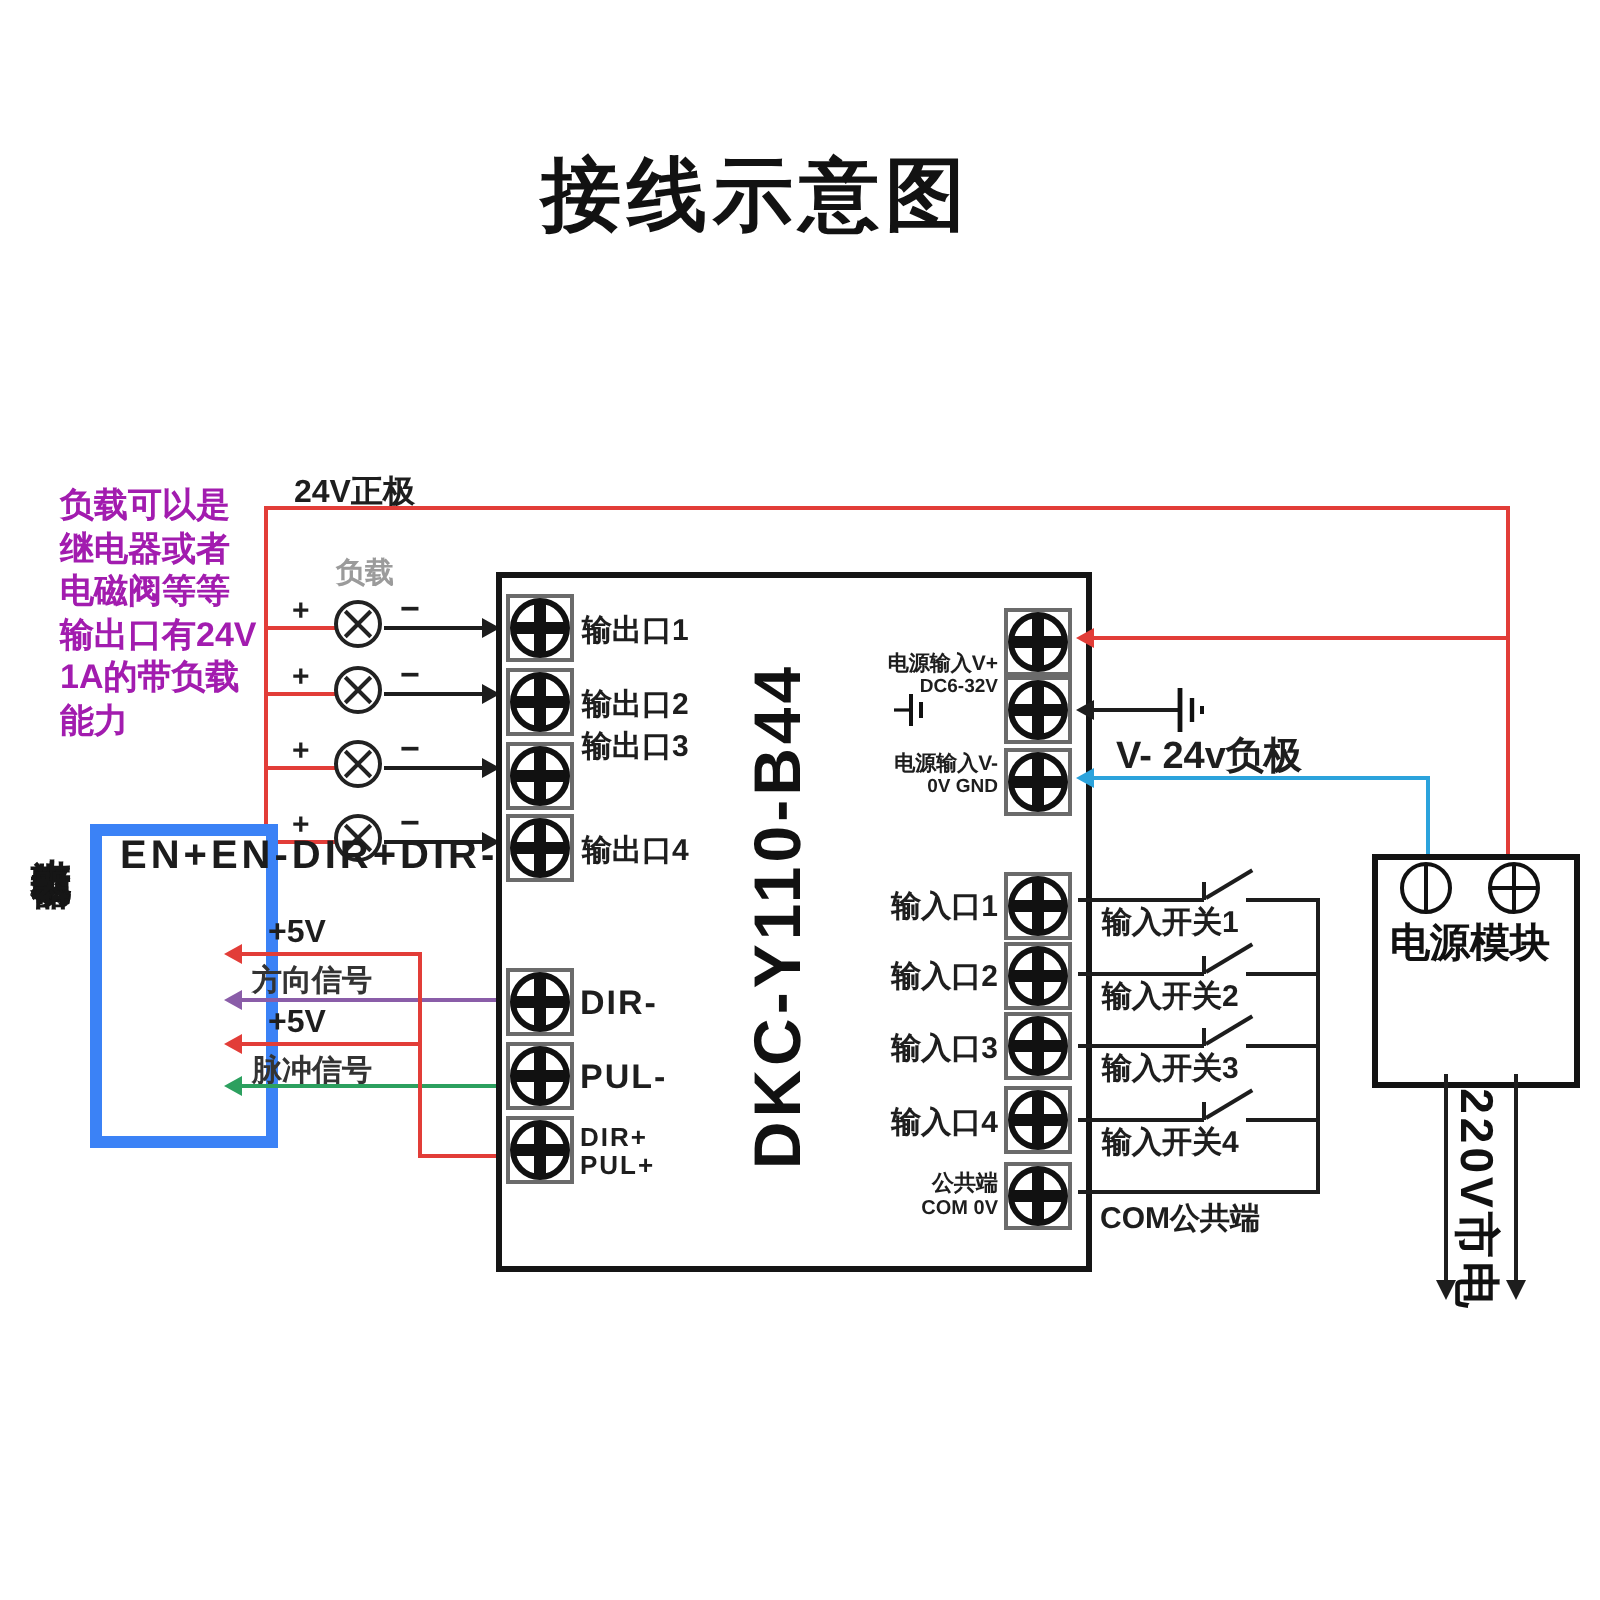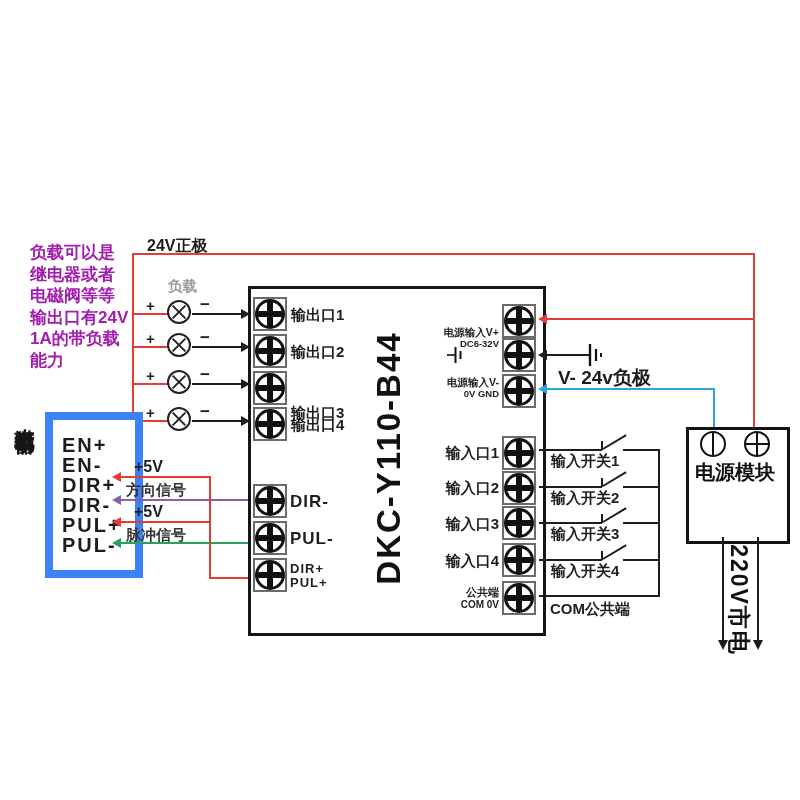--- a/index.html
+++ b/index.html
@@ -17,22 +17,22 @@
   .ar-r{border-top:5px solid transparent;border-bottom:5px solid transparent;border-left:9px solid currentColor;}
   .ar-d{border-left:5px solid transparent;border-right:5px solid transparent;border-top:10px solid currentColor;}
   
   .banner{left:145px;top:17px;width:513px;height:41px;background:var(--banner);color:#fff;
           display:flex;align-items:center;justify-content:center;font-size:31px;font-weight:bold;letter-spacing:1px;border-radius:2px;}
   .subtitle{left:218px;top:70px;width:320px;text-align:center;font-size:40px;font-weight:bold;letter-spacing:3px;color:#121212;}
   
   .note{left:30px;top:242px;font-size:17px;line-height:21.5px;font-weight:600;color:#a21caf;}
   
   .mainbox{left:248px;top:286px;width:292px;height:344px;border:3px solid #151515;background:#fff;}
-  .driverbox{left:45px;top:412px;width:73px;height:150px;border:8px solid #3b82f6;background:#fff;
-             display:flex;flex-direction:column;justify-content:center;padding-left:9px;box-sizing:content-box;}
+  .driverbox{left:45px;top:412px;width:73px;height:150px;border:6px solid #3b82f6;background:#fff;
+             display:flex;flex-direction:row;justify-content:space-between;padding-left:9px;box-sizing:content-box;}
   .driverbox .pin{font-size:20px;font-weight:600;letter-spacing:2px;color:#1c1c1c;line-height:1;}
   .powerbox{left:686px;top:427px;width:98px;height:111px;border:3px solid #131313;background:#fff;}
   
   .term{position:absolute;width:34px;height:34px;border:2px solid #6b6b6b;background:#fff;box-sizing:border-box;}
   .tc{position:absolute;inset:0;border:3px solid #111;border-radius:50%;}
   .tc::before{content:"";position:absolute;left:50%;top:0;bottom:0;width:6px;margin-left:-3px;background:#111;}
   .tc::after{content:"";position:absolute;top:50%;left:0;right:0;height:6px;margin-top:-3px;background:#111;}
   
   .lamp{position:absolute;width:24px;height:24px;border:2px solid #222;border-radius:50%;background:#fff;box-sizing:border-box;}
   .lamp::before,.lamp::after{content:"";position:absolute;left:50%;top:1px;bottom:1px;width:2px;margin-left:-1px;background:#222;}
@@ -54,20 +54,21 @@
   
   .lab{position:absolute;white-space:nowrap;color:#1e1e1e;}
   .rlab{position:absolute;left:407px;width:92px;text-align:right;color:#1e1e1e;}
   .pm-text{left:686px;top:459px;width:98px;text-align:center;font-size:20px;font-weight:bold;line-height:27px;color:#111;}
 </style>
 </head>
 <body>
 
 <div id="stage">
 
+  <div class="abs subtitle">接线示意图</div>
 
   <div class="abs note">
     <div>负载可以是</div>
     <div>继电器或者</div>
     <div>电磁阀等等</div>
     <div>输出口有24V</div>
     <div>1A的带负载</div>
     <div>能力</div>
   </div>
 
@@ -145,21 +146,21 @@
       <div class="tc"></div>
     </div>
   <div class="term" style="left:253px;top:371px;">
       <div class="tc"></div>
     </div>
   <div class="term" style="left:253px;top:407px;">
       <div class="tc"></div>
     </div>
   <div class="lab" style="left:291px;top:306px;font-size:15px;font-weight:bold;">输出口1</div>
   <div class="lab" style="left:291px;top:343px;font-size:15px;font-weight:bold;">输出口2</div>
-  <div class="lab" style="left:291px;top:404px;font-size:15px;font-weight:bold;">输出口3</div>
+  <div class="lab" style="left:291px;top:364px;font-size:15px;font-weight:bold;">输出口3</div>
   <div class="lab" style="left:291px;top:416px;font-size:15px;font-weight:bold;">输出口4</div>
 
   <div class="term" style="left:253px;top:484px;">
       <div class="tc"></div>
     </div>
   <div class="term" style="left:253px;top:521px;">
       <div class="tc"></div>
     </div>
   <div class="term" style="left:253px;top:558px;">
       <div class="tc"></div>

